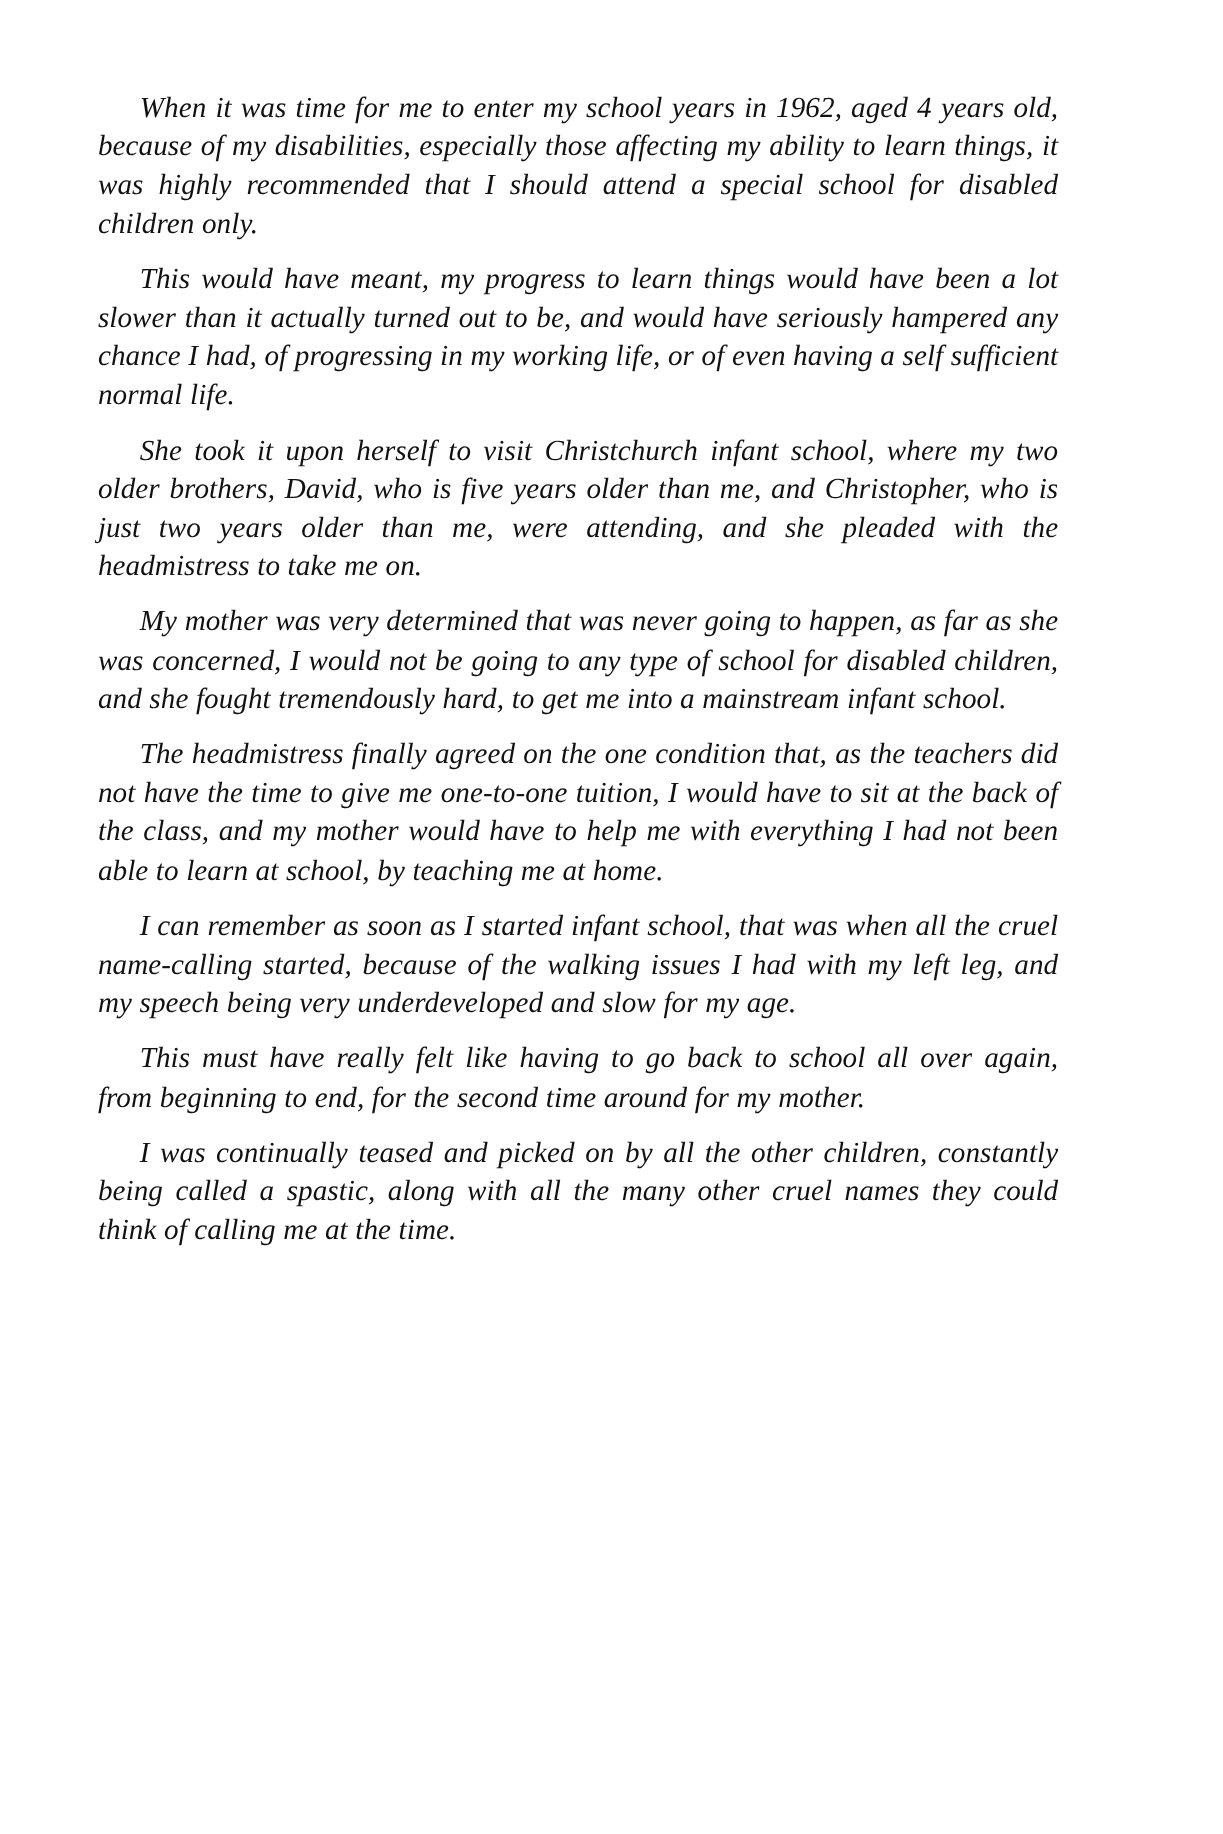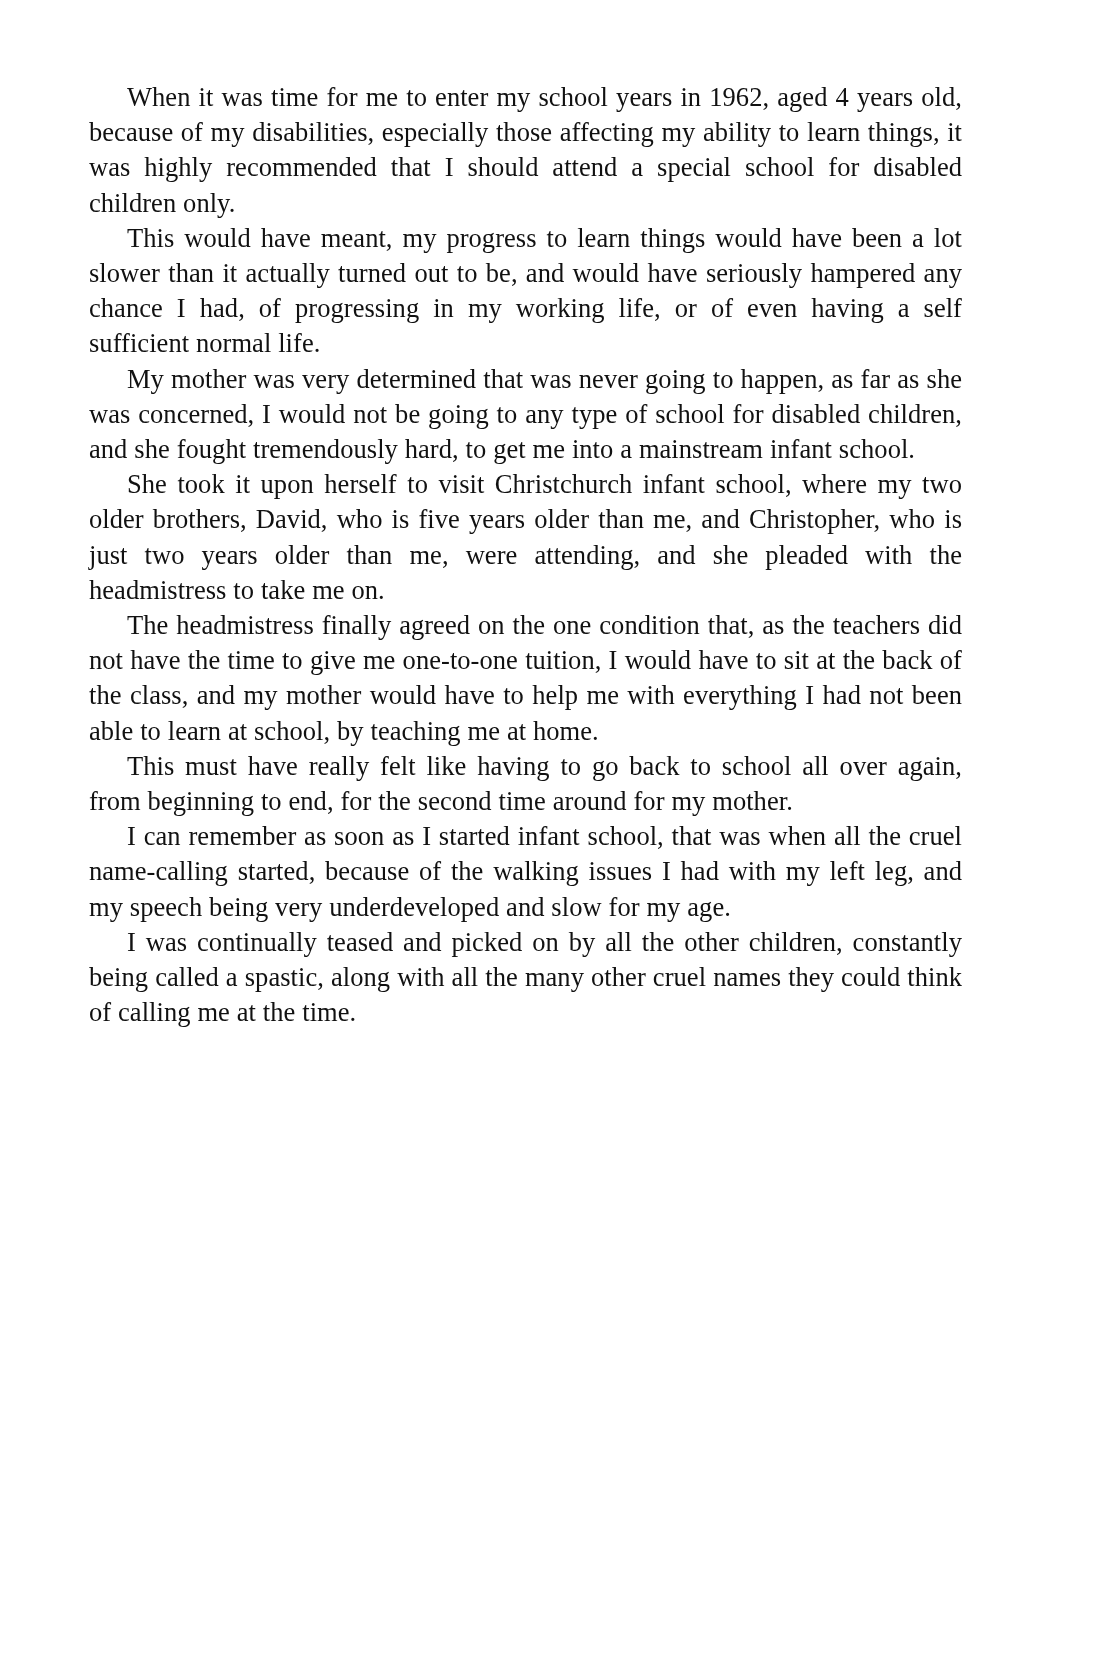--- a/index.html
+++ b/index.html
@@ -14,20 +14,21 @@
     overflow: hidden;
     font-family: "Liberation Serif", "DejaVu Serif", serif;
     color: #000000;
   }
   .page {
     position: relative;
     width: 1112px;
     height: 1183px;
     background: #ffffff;
     box-sizing: border-box;
+    font-style: italic;
   }
   .text-block {
     position: absolute;
     left: 89px;
     top: 80px;
     width: 873px;
   }
   p.para {
     margin: 0 0 0 0;
     text-indent: 38px;
@@ -35,30 +36,31 @@
     text-justify: inter-word;
     font-size: 26.5px;
     line-height: 35.2px;
     color: #111111;
     letter-spacing: 0.05px;
     word-spacing: 0.2px;
     hyphens: none;
     -webkit-hyphens: none;
   }
   p.para + p.para {
+    margin-top: 15px;
   }
   
 </style>
 </head>
 <body>
 
 <div class="page">
   <div class="text-block">
     <p class="para">When it was time for me to enter my school years in 1962, aged 4 years old, because of my disabilities, especially those affecting my ability to learn things, it was highly recommended that I should attend a special school for disabled children only.</p>
     <p class="para">This would have meant, my progress to learn things would have been a lot slower than it actually turned out to be, and would have seriously hampered any chance I had, of progressing in my working life, or of even having a self sufficient normal life.</p>
+    <p class="para">She took it upon herself to visit Christchurch infant school, where my two older brothers, David, who is five years older than me, and Christopher, who is just two years older than me, were attending, and she pleaded with the headmistress to take me on.</p>
     <p class="para">My mother was very determined that was never going to happen, as far as she was concerned, I would not be going to any type of school for disabled children, and she fought tremendously hard, to get me into a mainstream infant school.</p>
-    <p class="para">She took it upon herself to visit Christchurch infant school, where my two older brothers, David, who is five years older than me, and Christopher, who is just two years older than me, were attending, and she pleaded with the headmistress to take me on.</p>
     <p class="para">The headmistress finally agreed on the one condition that, as the teachers did not have the time to give me one-to-one tuition, I would have to sit at the back of the class, and my mother would have to help me with everything I had not been able to learn at school, by teaching me at home.</p>
+    <p class="para">I can remember as soon as I started infant school, that was when all the cruel name-calling started, because of the walking issues I had with my left leg, and my speech being very underdeveloped and slow for my age.</p>
     <p class="para">This must have really felt like having to go back to school all over again, from beginning to end, for the second time around for my mother.</p>
-    <p class="para">I can remember as soon as I started infant school, that was when all the cruel name-calling started, because of the walking issues I had with my left leg, and my speech being very underdeveloped and slow for my age.</p>
     <p class="para">I was continually teased and picked on by all the other children, constantly being called a spastic, along with all the many other cruel names they could think of calling me at the time.</p>
   </div>
 </div>
 
 </body></html>

